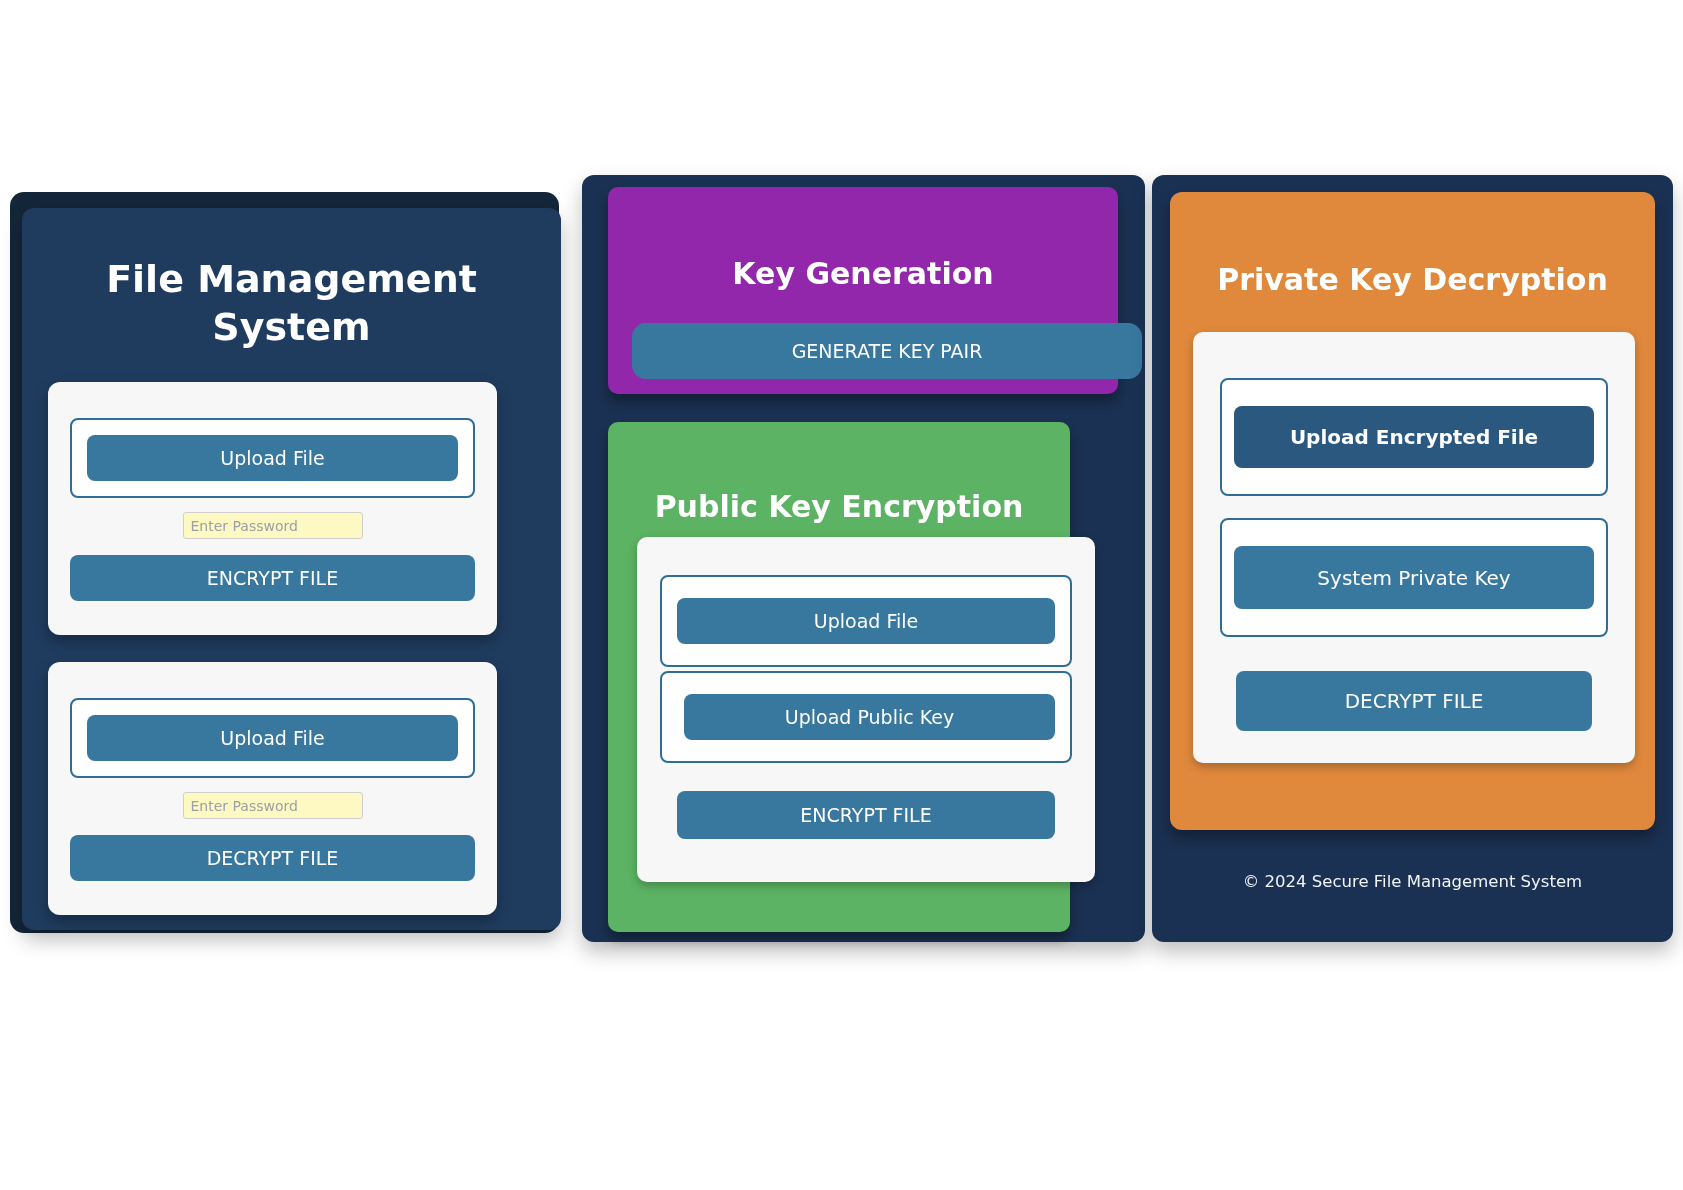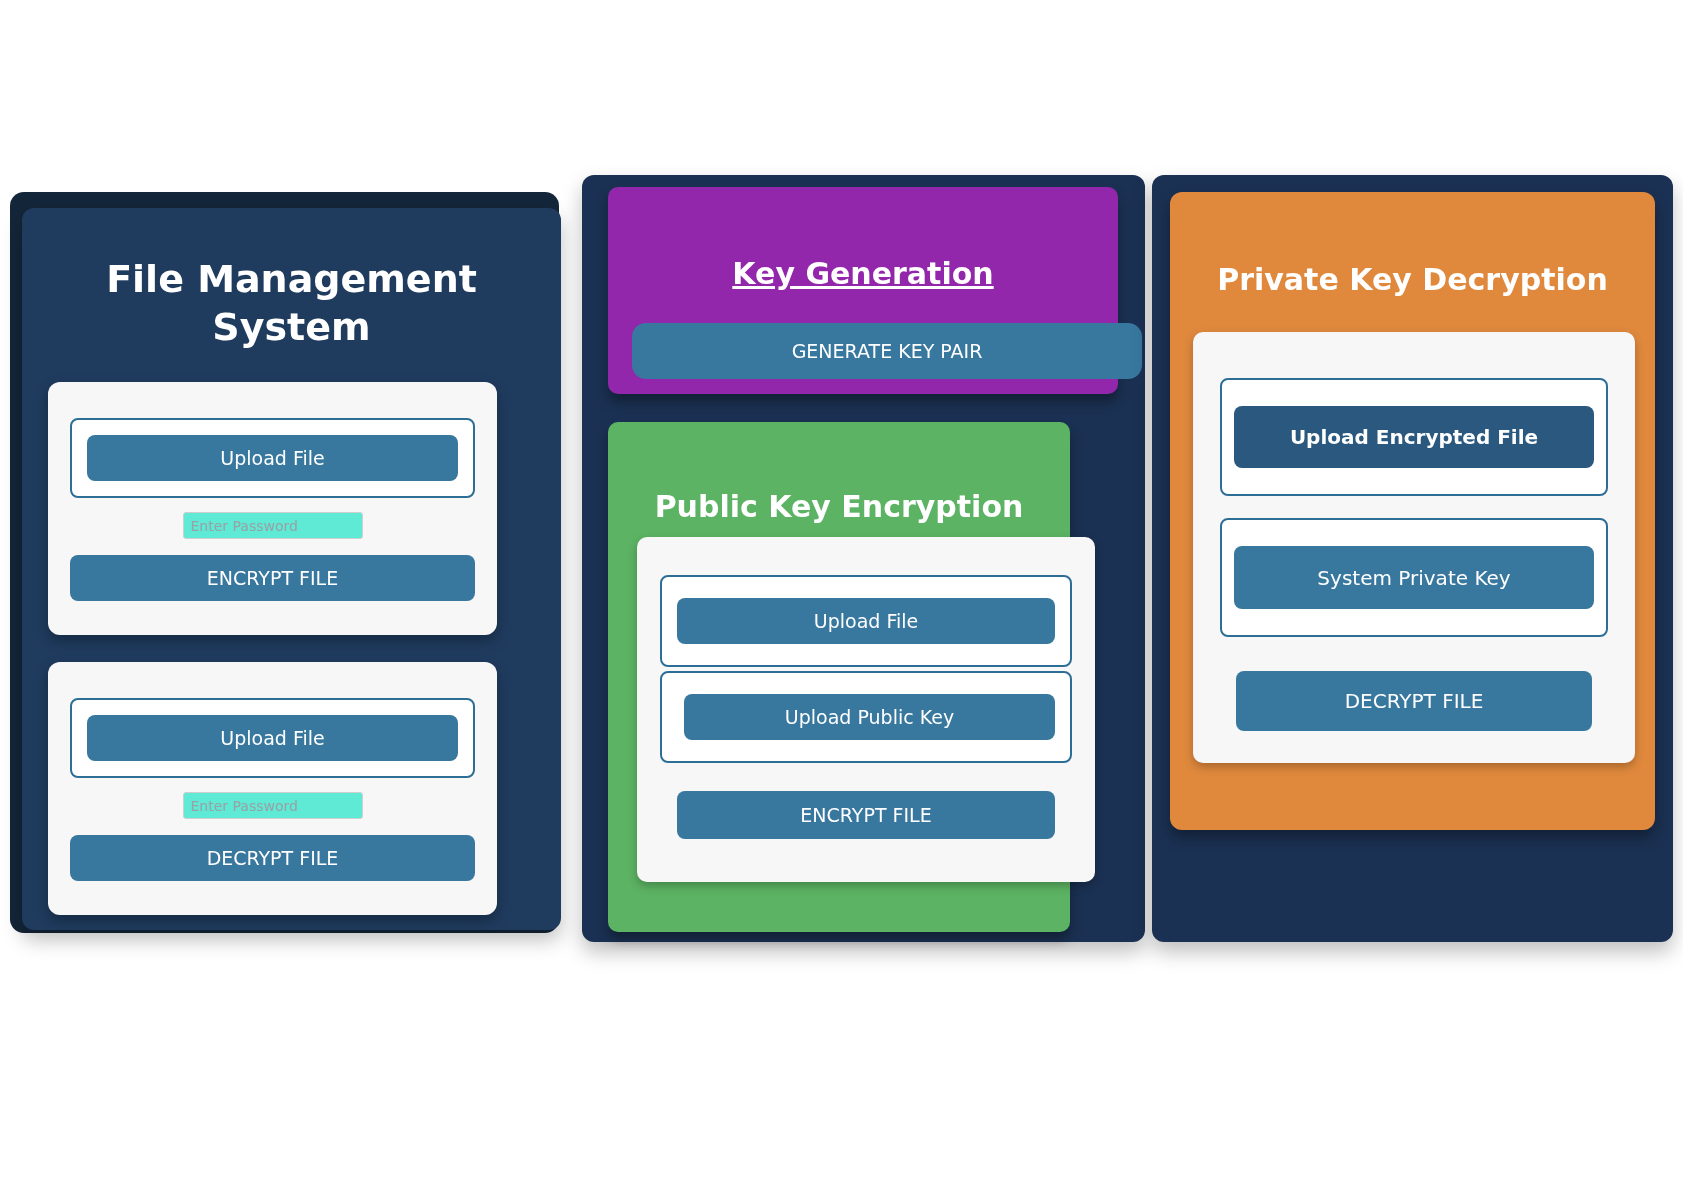--- a/index.html
+++ b/index.html
@@ -39,21 +39,21 @@
   .rp-box{border:2px solid #2d6e97;border-radius:8px;padding:26px 12px;background:#fff;}
   .btn{display:flex;align-items:center;justify-content:center;border:none;color:#fff;
        background:#38789f;border-radius:8px;font-size:19px;cursor:pointer;width:100%;
        font-family:inherit;box-sizing:border-box;}
   .h46{height:46px;}
   .dark-btn{background:#2b587e;height:62px;font-size:20px;font-weight:bold;}
   .rp-btn{height:63px;font-size:20px;}
   .gen-btn{position:absolute;left:24px;right:24px;top:136px;height:56px;border-radius:14px;}
   .pw-input{display:block;margin:14px auto 0;width:180px;height:27px;border:1px solid #cfcfcf;
             border-radius:3px;font-size:14px;padding:0 7px;color:#555;box-sizing:border-box;
-            font-family:inherit;background:#5eead4;}
+            font-family:inherit;background:#fef9c3;}
   .pw-input::placeholder{color:#9aa0a6;}
   .action-btn{margin-top:16px;}
   .mt15{margin-top:4px;padding-left:22px;}
   .mt22{margin-top:22px;}
   .enc-btn{width:378px;margin:28px auto 0;height:48px;}
   .dec-btn{width:356px;margin:34px auto 0;height:60px;font-size:20px;}
 </style>
 </head>
 <body>
 
@@ -76,21 +76,21 @@
         <button class="btn h46">Upload File</button>
       </div>
       <input type="password" class="pw-input" placeholder="Enter Password" style="">
       <button class="btn h46 action-btn">DECRYPT FILE</button>
     </div>
   </div>
 
   <div class="abs mid-panel">
 
     <div class="abs purple-card">
-      <h2 class="abs card-title" style="top:44px;text-decoration:underline;">Key Generation</h2>
+      <h2 class="abs card-title" style="top:44px;">Key Generation</h2>
       <button class="btn gen-btn">GENERATE KEY PAIR</button>
     </div>
 
     <div class="abs green-card">
       <h2 class="abs card-title" style="top:42px;">Public Key Encryption</h2>
 
       <div class="abs white-inner pke-white">
         <div class="pke-box">
           <button class="btn h46">Upload File</button>
         </div>
@@ -111,15 +111,16 @@
         <div class="rp-box">
           <button class="btn dark-btn">Upload Encrypted File</button>
         </div>
         <div class="rp-box mt22">
           <button class="btn rp-btn">System Private Key</button>
         </div>
         <button class="btn dec-btn">DECRYPT FILE</button>
       </div>
     </div>
 
+    <div class="abs footer-text">© 2024 Secure File Management System</div>
   </div>
 
 </div>
 
 </body></html>

